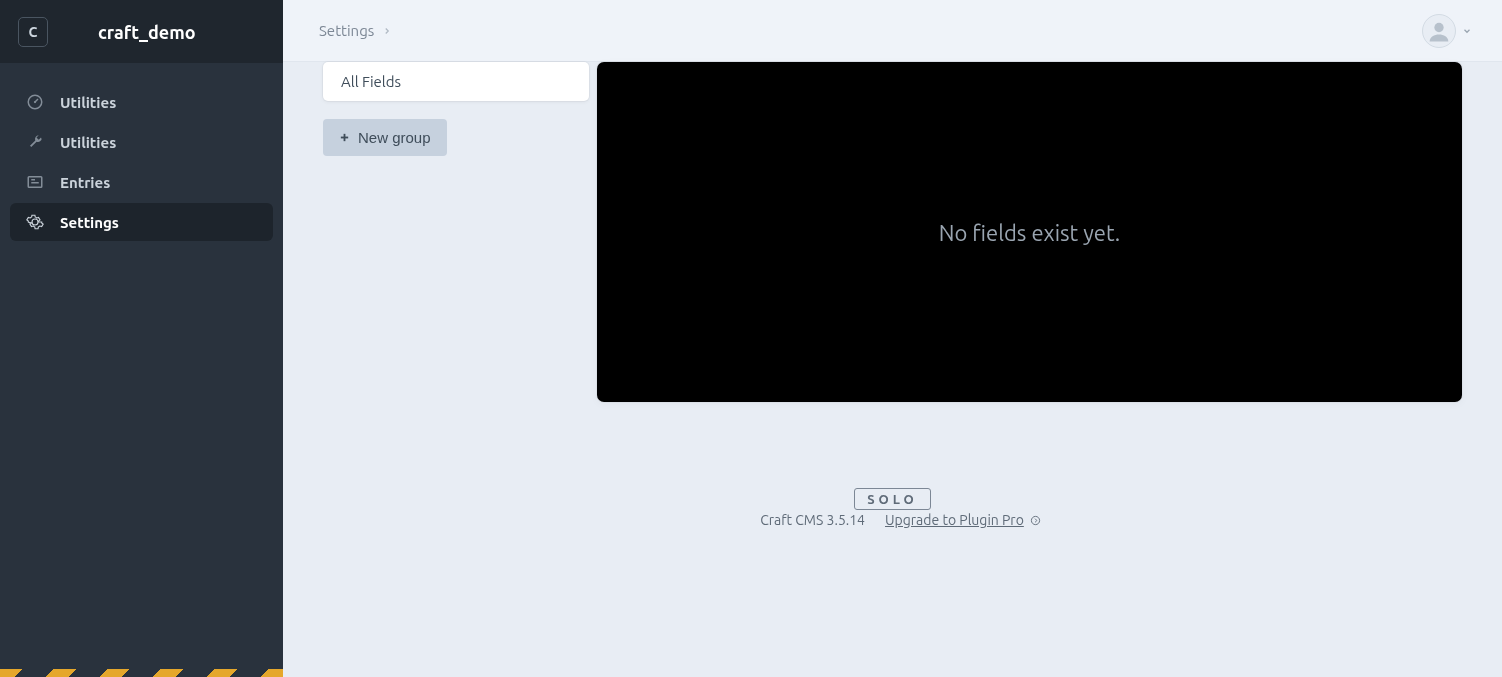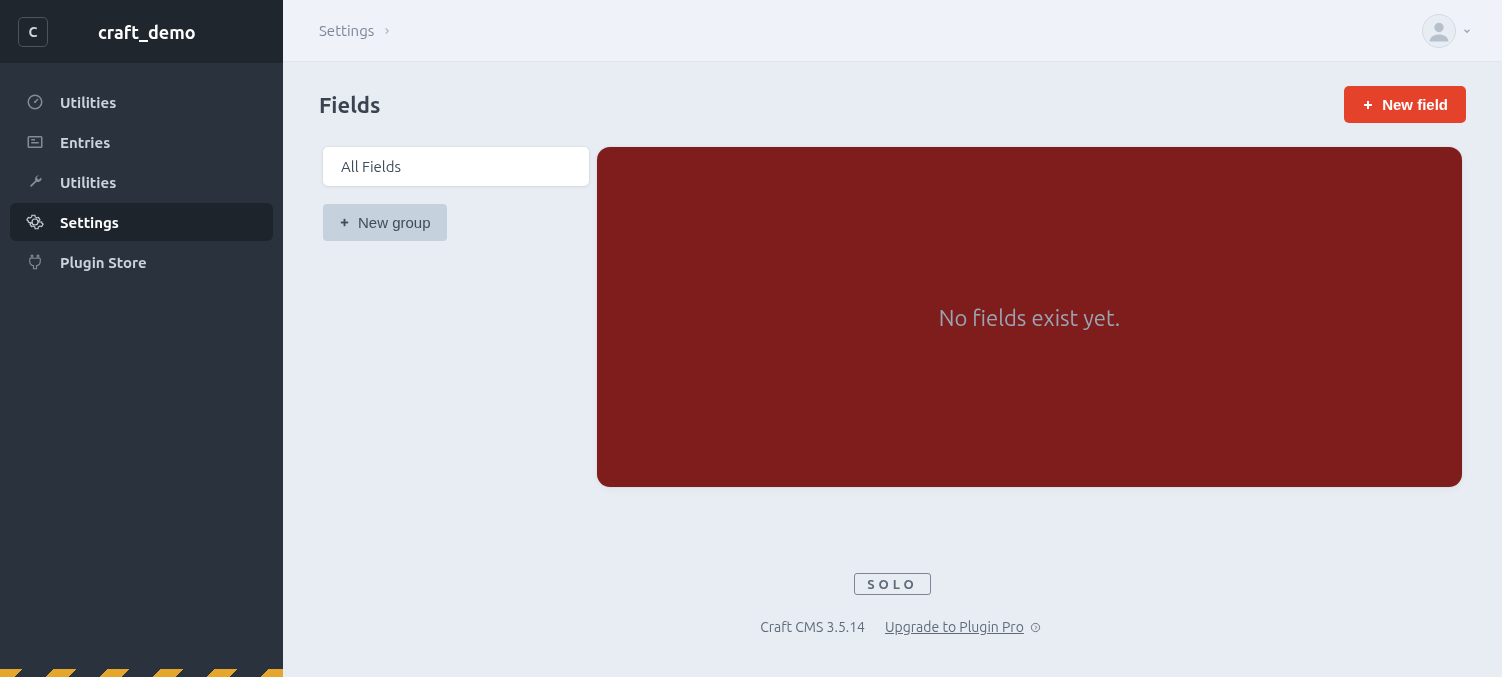--- a/index.html
+++ b/index.html
@@ -190,39 +190,39 @@
       font-size: 15px;
       font-weight: 500;
       display: inline-flex;
       align-items: center;
       gap: 8px;
       cursor: pointer;
     }
 
     .fields-panel {
       flex: 1;
-      background: #7f1d1d;
-      border-radius: 13px;
+      background: #000000;
+      border-radius: 7px;
       min-height: 340px;
       display: flex;
       align-items: center;
       justify-content: center;
       box-shadow: 0 0 0 1px rgba(0,0,0,0.03), 0 2px 8px rgba(0,0,0,0.04);
     }
     .empty-msg {
       font-size: 22px;
       color: #9aa5b1;
     }
 
     
     .main-footer {
       display: flex;
       flex-direction: column;
       align-items: center;
-      gap: 24px;
+      gap: 2px;
       padding-top: 86px;
       color: #5f6b78;
     }
     .edition-badge {
       border: 1px solid #7c8795;
       border-radius: 3px;
       padding: 3px 12px;
       letter-spacing: 4px;
       font-weight: 700;
       font-size: 13px;
@@ -260,51 +260,43 @@
         <svg width="18" height="18" viewBox="0 0 24 24" fill="currentColor">
             <circle cx="12" cy="12" r="9" fill="none" stroke="currentColor" stroke-width="2"></circle>
             <path d="M12 12 L16 8" stroke="currentColor" stroke-width="2"></path>
             <circle cx="12" cy="12" r="1.5"></circle>
           </svg>
       </span>
       <span>Utilities</span>
     </div>
     <div class="nav-item">
       <span class="nav-icon">
+        <svg width="18" height="18" viewBox="0 0 24 24" fill="currentColor">
+            <path d="M21 7a5 5 0 0 1-6.9 4.6L7 18.7 5.3 17l7.1-7.1A5 5 0 0 1 17 3l-3 3 1.5 1.5 1.5 1.5 3-3c.3.6.5 1.3.5 2z"></path>
+          </svg>
+      </span>
+      <span>Utilities</span>
+    </div>
+    <div class="nav-item">
+      <span class="nav-icon">
         <svg width="18" height="18" viewBox="0 0 24 24" fill="none" stroke="currentColor" stroke-width="2">
             <rect x="3" y="5" width="18" height="14" rx="1"></rect>
             <line x1="7" y1="9" x2="12" y2="9"></line>
             <line x1="7" y1="13" x2="17" y2="13"></line>
           </svg>
       </span>
       <span>Entries</span>
     </div>
-    <div class="nav-item">
-      <span class="nav-icon">
-        <svg width="18" height="18" viewBox="0 0 24 24" fill="currentColor">
-            <path d="M21 7a5 5 0 0 1-6.9 4.6L7 18.7 5.3 17l7.1-7.1A5 5 0 0 1 17 3l-3 3 1.5 1.5 1.5 1.5 3-3c.3.6.5 1.3.5 2z"></path>
-          </svg>
-      </span>
-      <span>Utilities</span>
-    </div>
     <div class="nav-item active">
       <span class="nav-icon">
         <svg width="18" height="18" viewBox="0 0 24 24" fill="currentColor">
             <path d="M12 8a4 4 0 1 0 0 8 4 4 0 0 0 0-8zm9 4a7 7 0 0 1-.1 1.2l2 1.6-2 3.4-2.4-.8a7 7 0 0 1-2 1.2l-.4 2.4h-4l-.4-2.4a7 7 0 0 1-2-1.2l-2.4.8-2-3.4 2-1.6A7 7 0 0 1 3 12a7 7 0 0 1 .1-1.2l-2-1.6 2-3.4 2.4.8a7 7 0 0 1 2-1.2L7.9 3h4l.4 2.4a7 7 0 0 1 2 1.2l2.4-.8 2 3.4-2 1.6c.1.4.1.8.1 1.2z" fill="none" stroke="currentColor" stroke-width="1.5"></path>
           </svg>
       </span>
       <span>Settings</span>
-    </div>
-    <div class="nav-item">
-      <span class="nav-icon">
-        <svg width="18" height="18" viewBox="0 0 24 24" fill="currentColor">
-            <path d="M9 3v4h6V3h2v4h1a1 1 0 0 1 1 1v3a6 6 0 0 1-5 5.9V21h-4v-4.1A6 6 0 0 1 5 11V8a1 1 0 0 1 1-1h1V3h2z" fill="none" stroke="currentColor" stroke-width="1.5"></path>
-          </svg>
-      </span>
-      <span>Plugin Store</span>
     </div>
   </nav>
 
   <div class="sidebar-footer"></div>
 </aside>
 
 <main class="main">
 
   <div class="topbar">
     <div class="breadcrumbs">
@@ -323,32 +315,20 @@
           </svg>
       </div>
       <span style="color:#9aa5b1;">
         <svg width="10" height="10" viewBox="0 0 24 24" fill="none" stroke="currentColor" stroke-width="3">
             <polyline points="6 9 12 15 18 9"></polyline>
           </svg>
       </span>
     </div>
   </div>
 
-  <div class="page-header">
-    <h1 class="page-title">Fields</h1>
-    <button class="btn-primary">
-      <span>
-        <svg width="12" height="12" viewBox="0 0 24 24" fill="none" stroke="currentColor" stroke-width="4">
-            <line x1="12" y1="4" x2="12" y2="20"></line>
-            <line x1="4" y1="12" x2="20" y2="12"></line>
-          </svg>
-      </span>
-      <span>New field</span>
-    </button>
-  </div>
 
   <div class="content-area">
     <aside class="field-groups">
       <ul class="group-list">
         <li class="group-item selected">
           <span>All Fields</span>
         </li>
       </ul>
       <button class="btn-secondary">
         <span>

